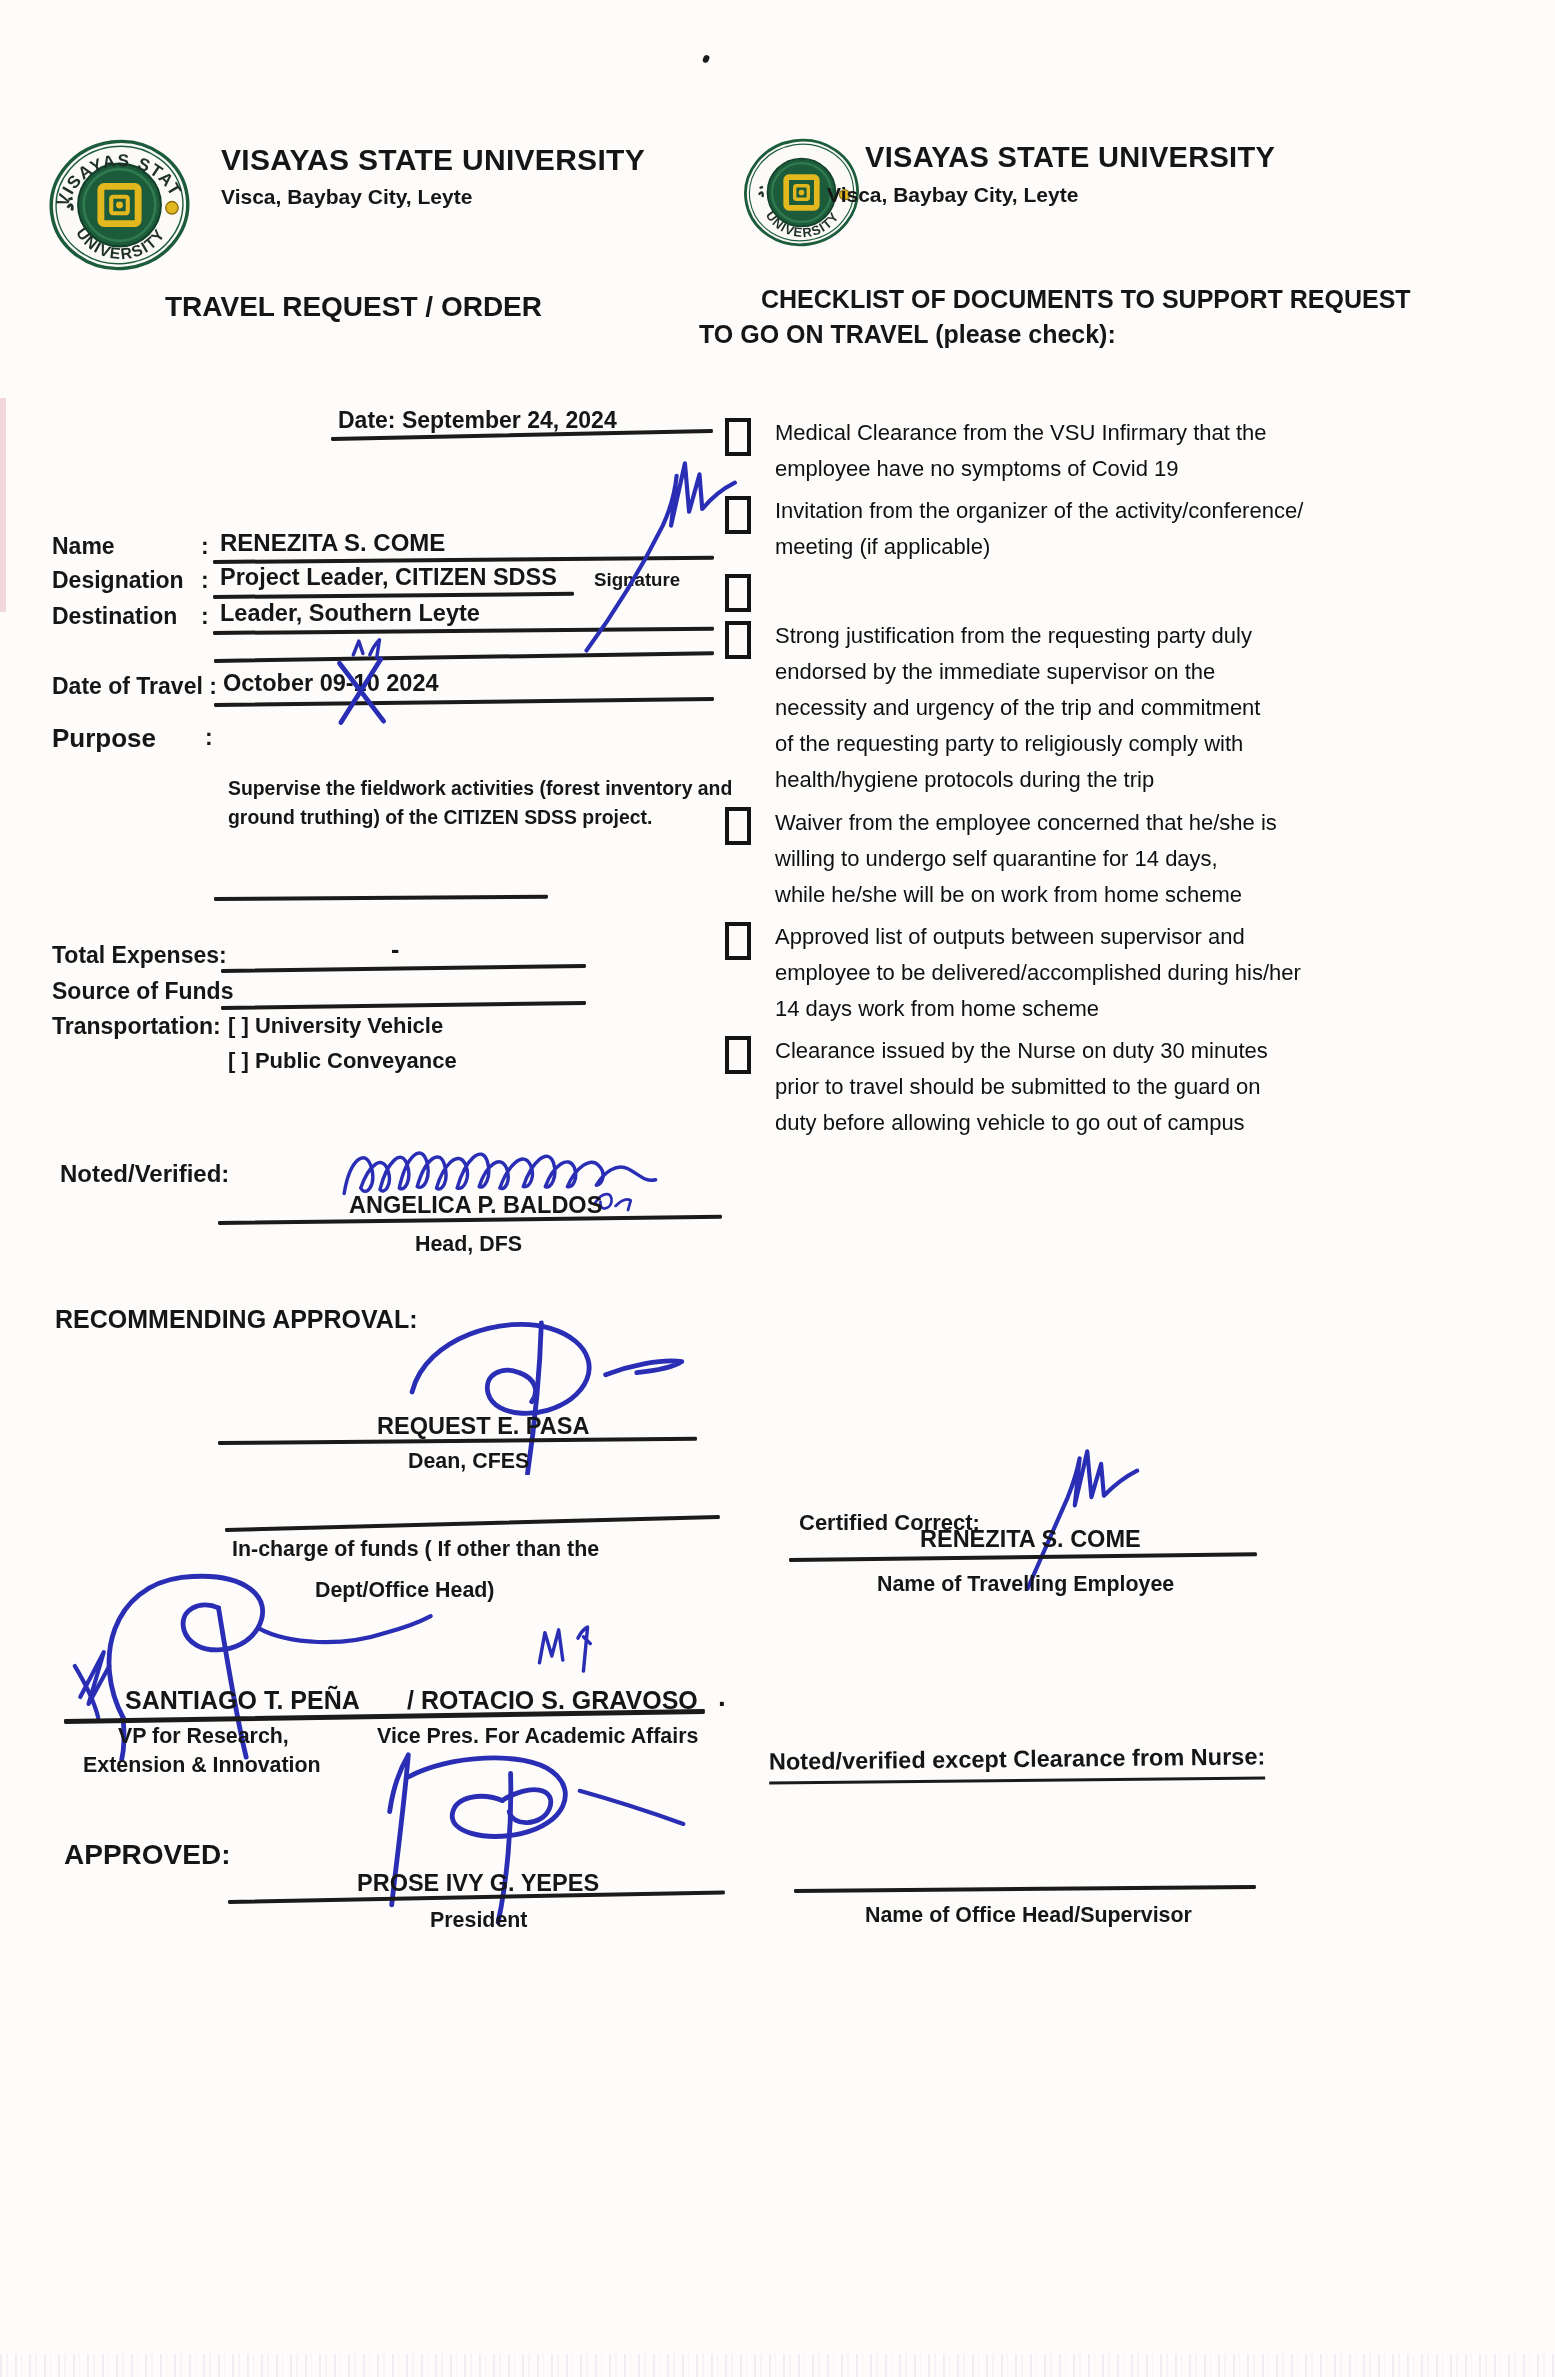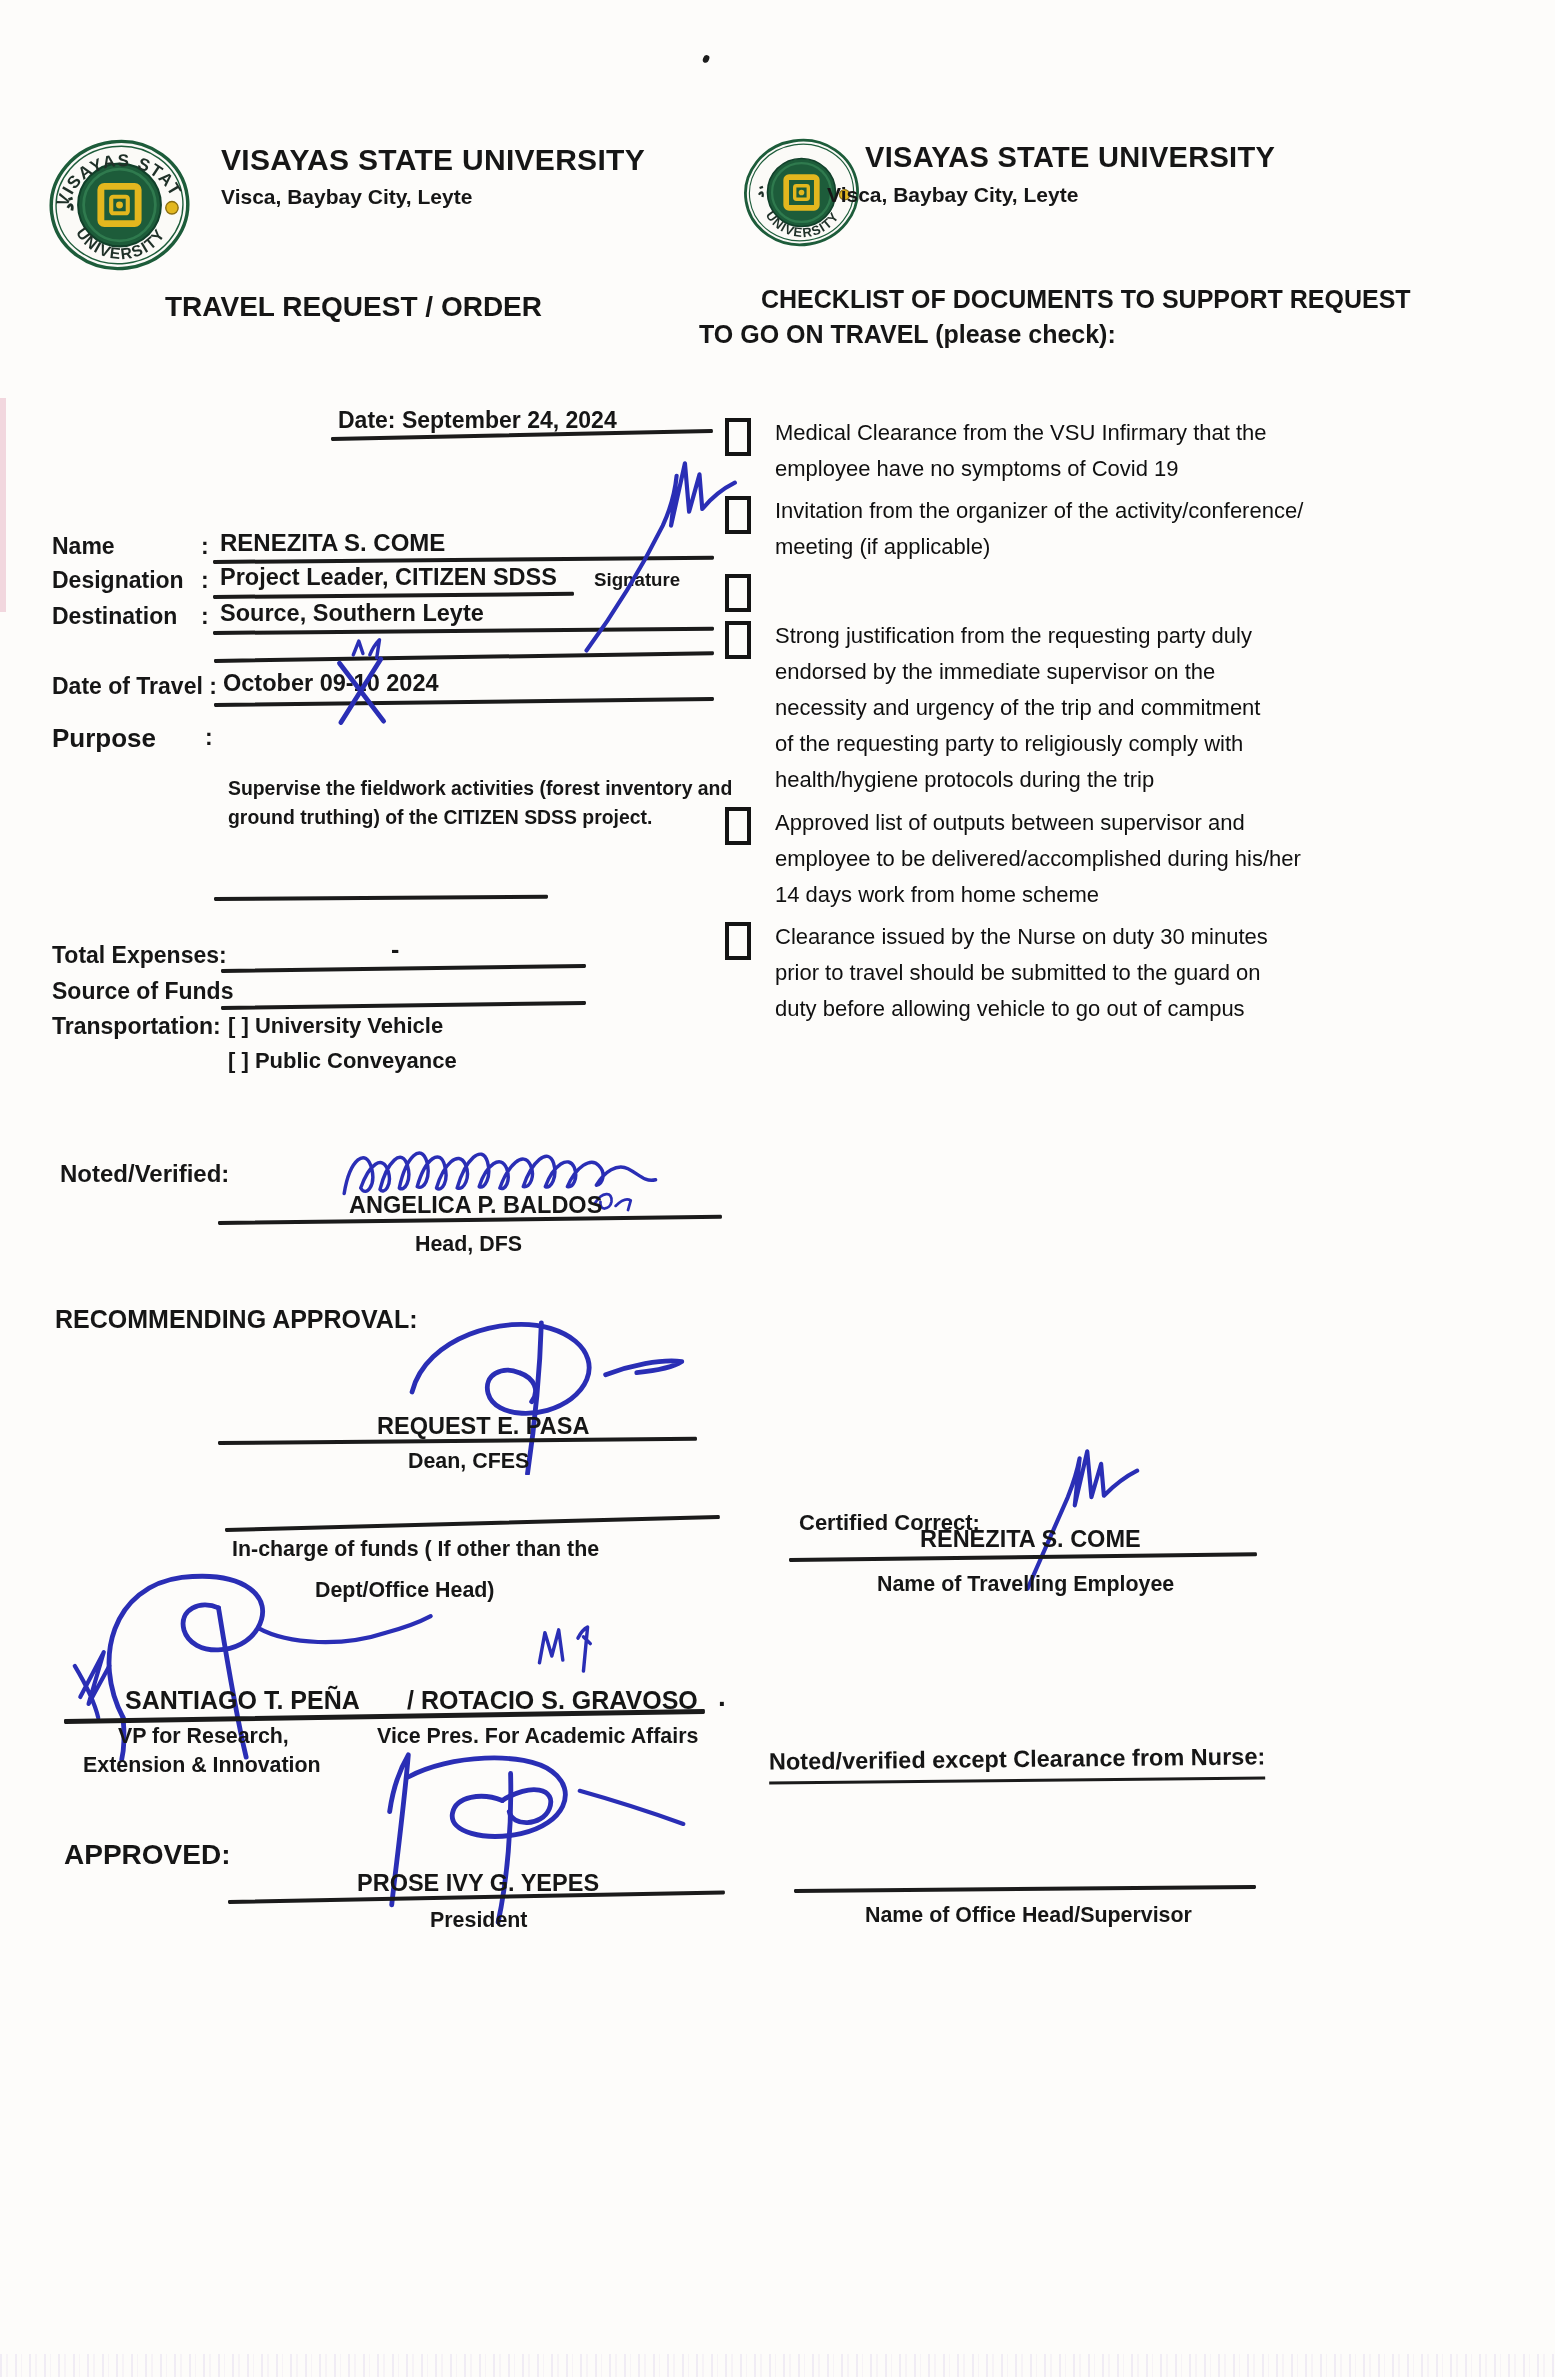--- a/index.html
+++ b/index.html
@@ -85,21 +85,21 @@
   <div class="ln" style="left:213px;top:560px;width:501px;transform:rotate(-0.5deg);"></div>
 
   <div class="t b" style="left:52px;top:567px;font-size:23px;">Designation</div>
   <div class="t b" style="left:201px;top:567px;font-size:23px;">:</div>
   <div class="t" style="left:220px;top:564px;font-size:23.5px;font-weight:600;">Project Leader, CITIZEN SDSS</div>
   <div class="t b" style="left:594px;top:569px;font-size:18.7px;">Signature</div>
   <div class="ln" style="left:213px;top:595px;width:361px;transform:rotate(-0.5deg);"></div>
 
   <div class="t b" style="left:52px;top:603px;font-size:23px;">Destination</div>
   <div class="t b" style="left:201px;top:603px;font-size:23px;">:</div>
-  <div class="t" style="left:220px;top:600px;font-size:23.5px;font-weight:600;">Source, Southern Leyte</div>
+  <div class="t" style="left:220px;top:600px;font-size:23.5px;font-weight:600;">Leader, Southern Leyte</div>
   <div class="ln" style="left:213px;top:631px;width:501px;transform:rotate(-0.5deg);"></div>
 
   <svg class="sig" style="left:567px;top:448px;" width="170" height="208" viewBox="0 0 245 300">
     <path d="M 28 292 C 68 238 108 172 138 112 C 150 86 156 60 158 40 L 150 112 L 170 22 L 176 92 L 191 38 L 195 88 C 208 72 226 58 242 50" stroke-width="6"></path>
   </svg>
 
   <div class="ln" style="left:214px;top:659px;width:500px;transform:rotate(-0.9deg);"></div>
   <div class="t b" style="left:52px;top:673px;font-size:23px;">Date of Travel :</div>
   <div class="t" style="left:223px;top:670px;font-size:23.5px;font-weight:600;">
     <span>October 09-</span><span style="position: relative;">10</span><span> 2024</span>
@@ -205,20 +205,28 @@
         <div class="chk-line">Strong justification from the requesting party duly</div>
         <div class="chk-line">endorsed by the immediate supervisor on the</div>
         <div class="chk-line">necessity and urgency of the trip and commitment</div>
         <div class="chk-line">of the requesting party to religiously comply with</div>
         <div class="chk-line">health/hygiene protocols during the trip</div>
       </div>
     </div>
     <div class="chk-item">
       <div class="chk-box"></div>
       <div class="chk-lines">
+        <div class="chk-line">Waiver from the employee concerned that he/she is</div>
+        <div class="chk-line">willing to undergo self quarantine for 14 days,</div>
+        <div class="chk-line">while he/she will be on work from home scheme</div>
+      </div>
+    </div>
+    <div class="chk-item">
+      <div class="chk-box"></div>
+      <div class="chk-lines">
         <div class="chk-line">Approved list of outputs between supervisor and</div>
         <div class="chk-line">employee to be delivered/accomplished during his/her</div>
         <div class="chk-line">14 days work from home scheme</div>
       </div>
     </div>
     <div class="chk-item">
       <div class="chk-box"></div>
       <div class="chk-lines">
         <div class="chk-line">Clearance issued by the Nurse on duty 30 minutes</div>
         <div class="chk-line">prior to travel should be submitted to the guard on</div>

